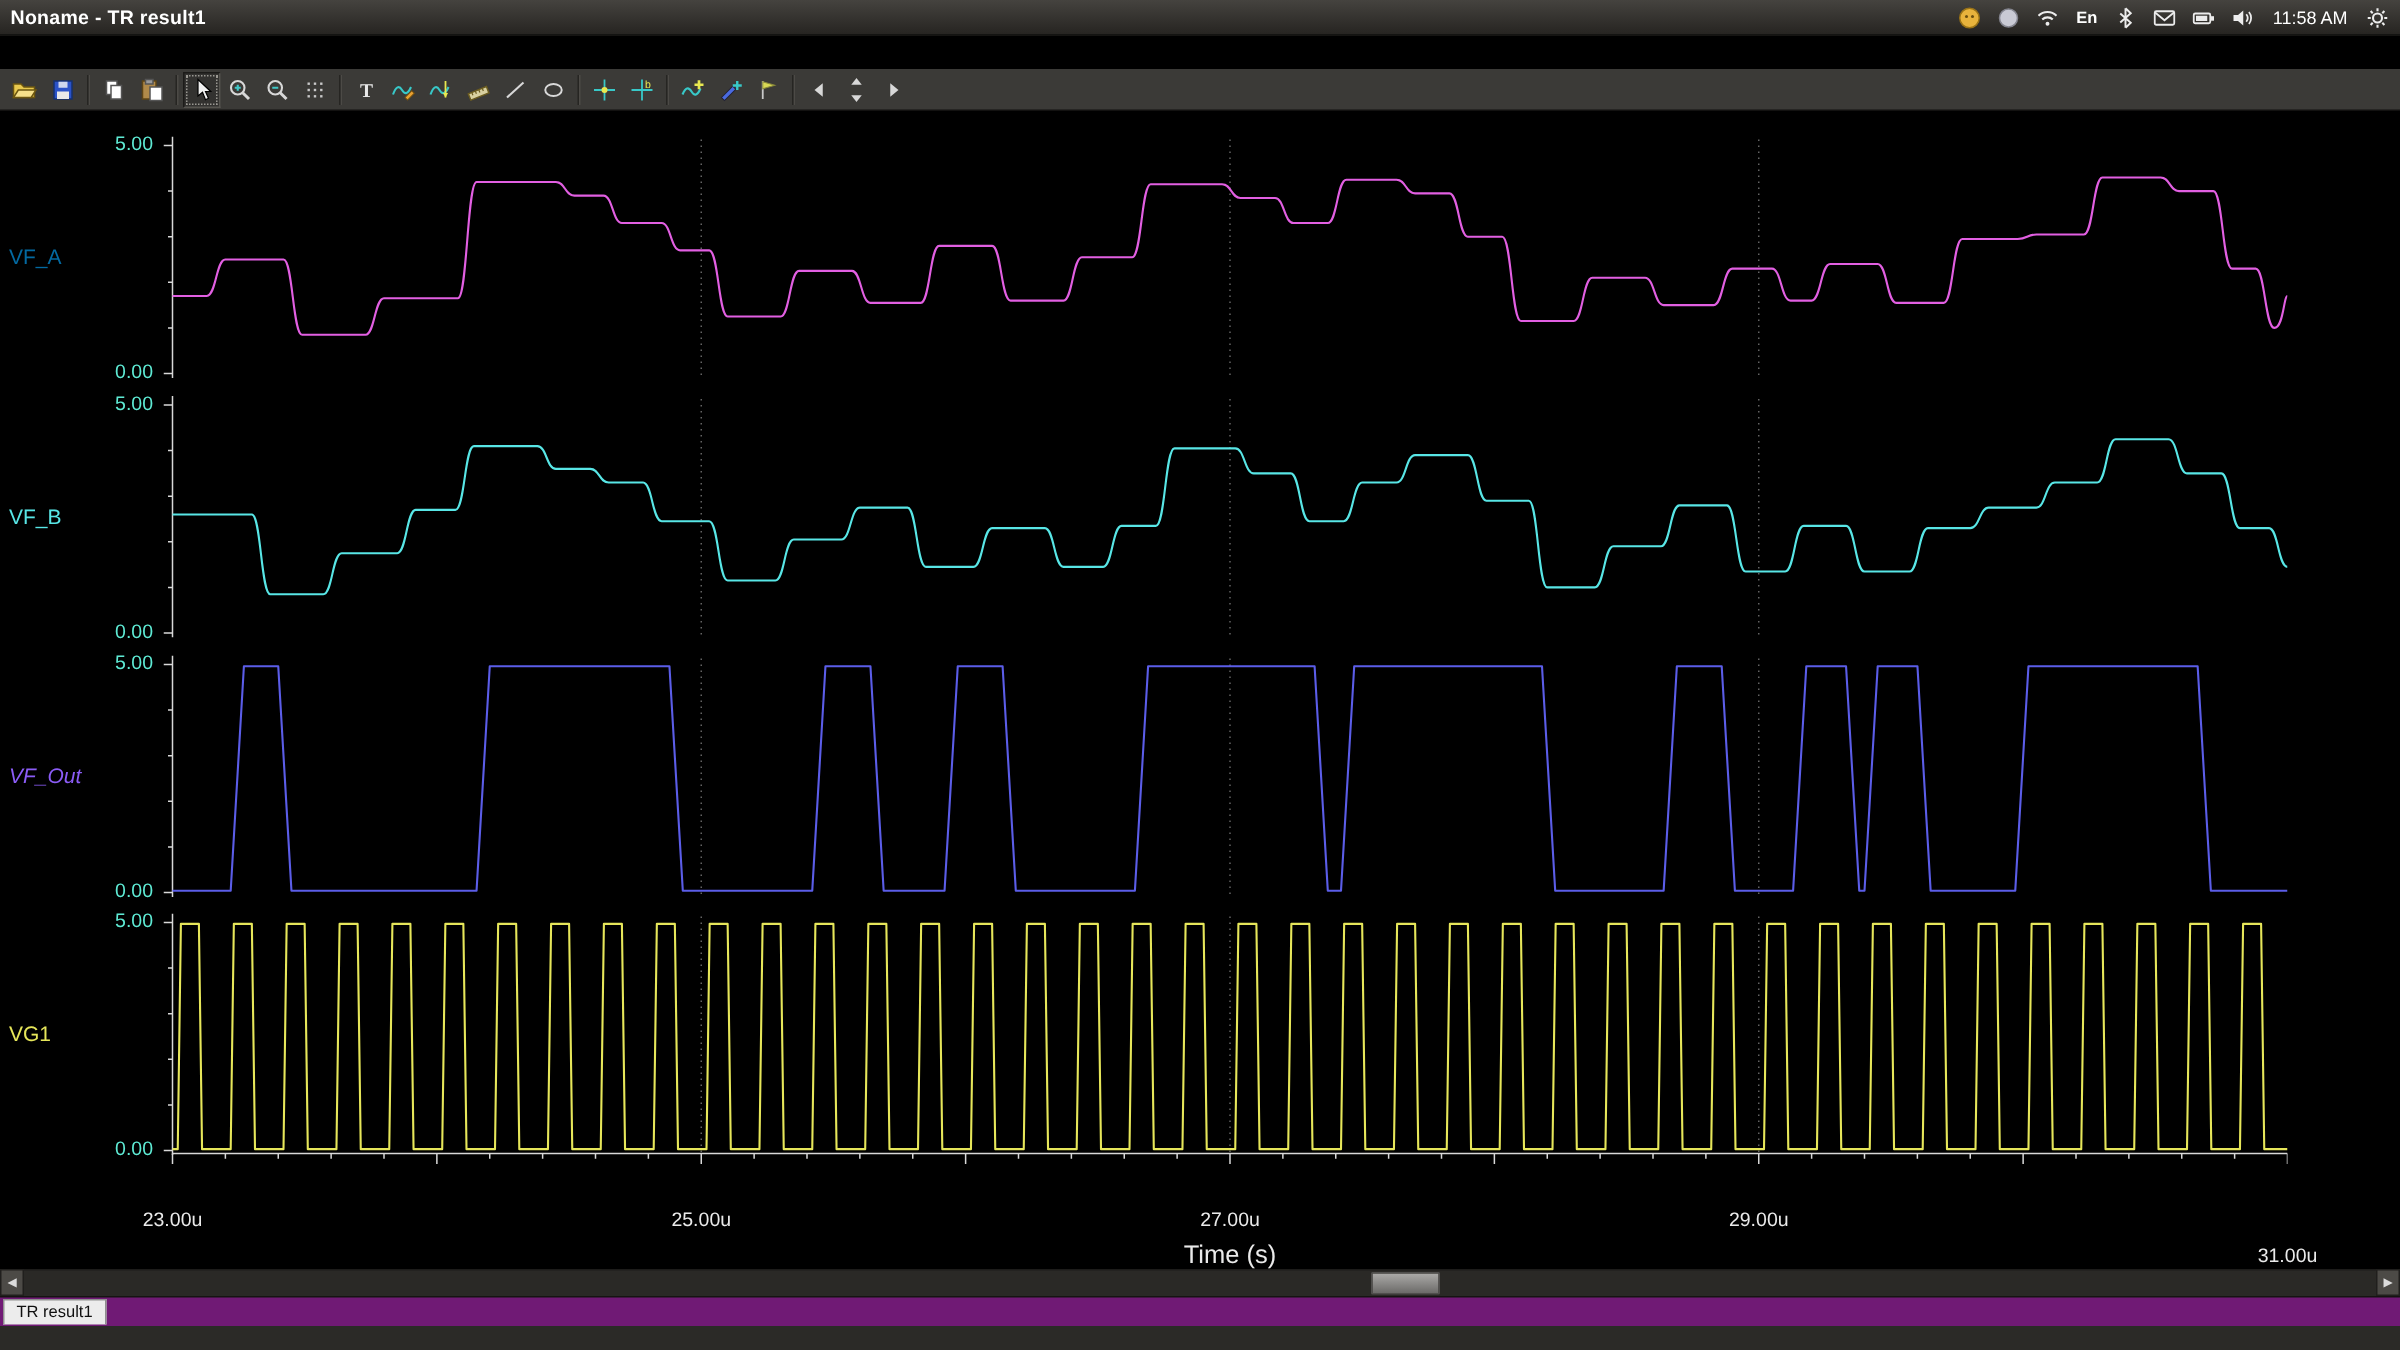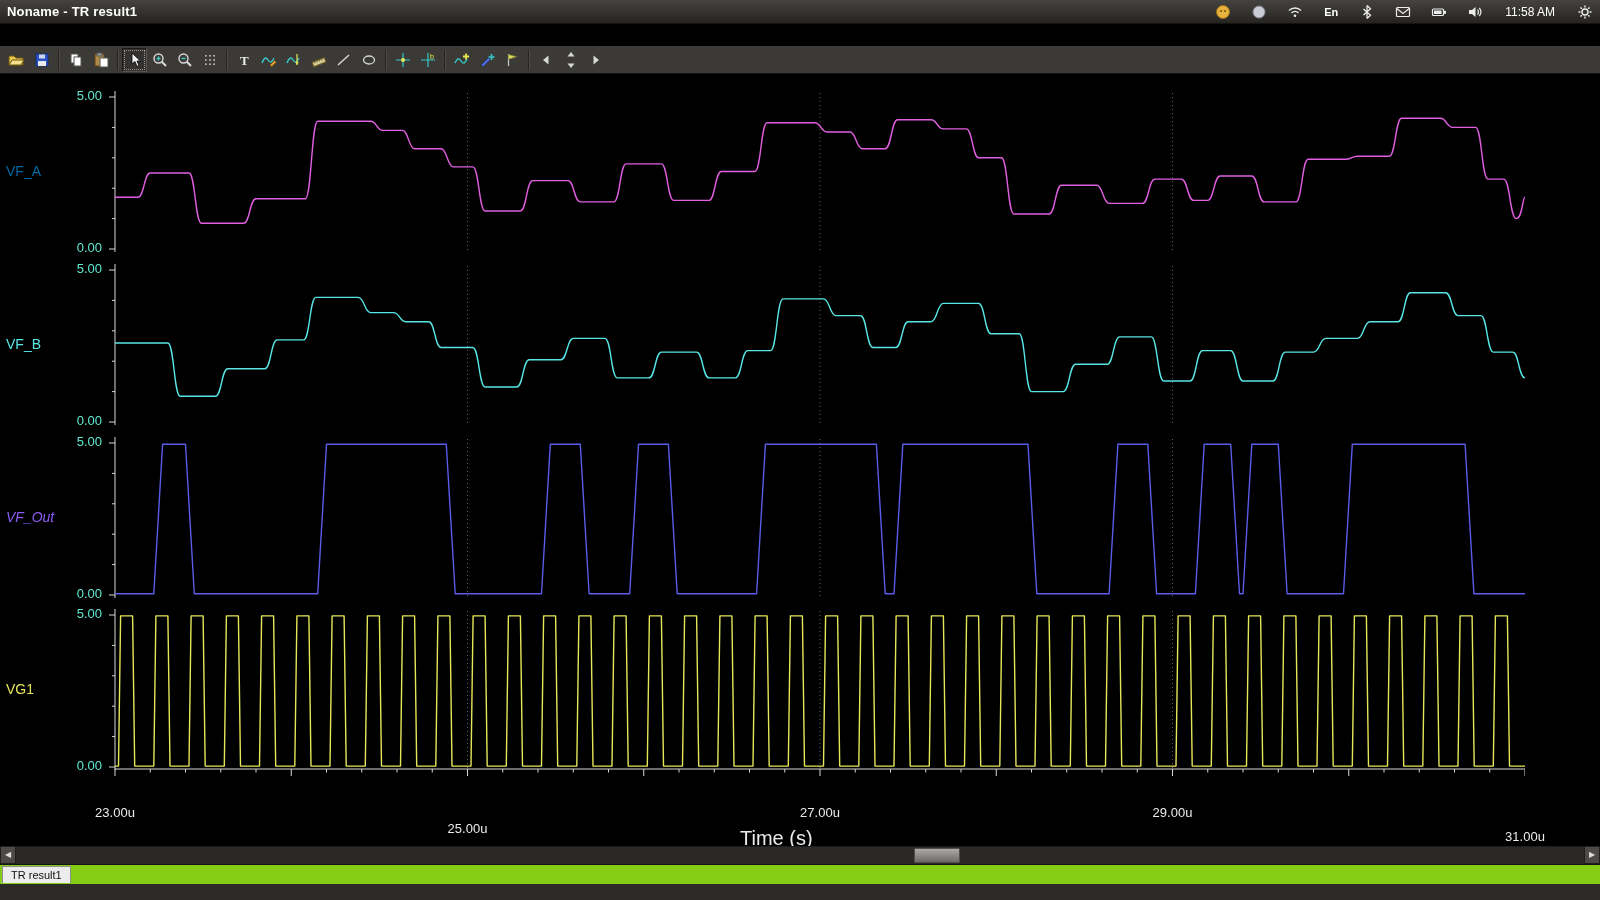--- a/index.html
+++ b/index.html
@@ -5,21 +5,21 @@
   *{margin:0;padding:0;box-sizing:border-box}
   html,body{width:1600px;height:900px;overflow:hidden;background:#000;
     font-family:"Liberation Sans","DejaVu Sans",sans-serif}
   #screen{position:relative;width:1600px;height:740px;background:#000}
 
   
   #topbar{position:absolute;top:0;left:0;right:0;height:24px;
     background:linear-gradient(#45433f,#262421);border-bottom:1px solid #151412;
     display:flex;align-items:center;padding:0 7px;color:#fff}
   #wtitle{font-weight:bold;font-size:13px;letter-spacing:.2px}
-  #tray{margin-left:auto;display:flex;align-items:center;gap:20px}
+  #tray{margin-left:auto;display:flex;align-items:center;gap:10px}
   .tic{display:flex;align-items:center;justify-content:center;width:16px;height:16px}
   .tic svg{display:block}
   #lang{font-size:11px;color:#fff;font-weight:bold}
   #clock{font-size:12px;color:#fff;margin:0 2px}
 
   
   #menubar{position:absolute;top:24px;left:0;right:0;height:22px;background:#3b3a37;
     border-bottom:1px solid #2a2927;display:flex;align-items:center;padding:0 4px}
   .menu-item{display:inline-block;font-size:13px;color:#e8e6e2;padding:2px 9px;cursor:default}
   .menu-item::first-letter{text-decoration:underline}
@@ -34,31 +34,31 @@
     outline:1px dotted #9a9892;outline-offset:-3px}
   .tbsep{width:1px;height:20px;background:#262522;box-shadow:1px 0 0 #4c4a46;margin:0 4px}
   .spin{display:flex;flex-direction:column;gap:2px;align-items:center;justify-content:center}
 
   
   #plot-area{position:absolute;top:74px;left:0;width:1600px;height:772px;background:#000}
   .panel{position:absolute;left:0;width:1600px;height:161px}
   .sig{position:absolute;left:6px;font-size:14px}
   .yt{position:absolute;left:36px;width:66px;text-align:right;font-size:13px;color:#5eead4}
   .xt{position:absolute;top:731px;transform:translateX(-50%);font-size:13px;color:#eaeaea;white-space:nowrap}
-  #xlabel{position:absolute;top:753px;left:740px;width:160px;
-    font-size:20px;color:#eaeaea}
+  #xlabel{position:absolute;top:753px;left:740px;width:160px;text-align:center;
+    font-size:17px;color:#eaeaea}
 
   
   #hscroll{position:absolute;top:846px;left:0;width:1600px;height:18px;background:#34332f;display:flex}
   .sbtn{width:16px;height:18px;background:#4c4a46;border:1px solid #201f1d;color:#dcdcdc;
     font-size:8px;line-height:1;display:flex;align-items:center;justify-content:center}
   #strack{flex:1;position:relative;background:#2a2926;border-top:1px solid #1d1c1a}
   #shandle{position:absolute;left:898px;top:1px;width:46px;height:15px;border-radius:1px;
     background:linear-gradient(#abaaa8,#6c6b69);border:1px solid #504f4d}
-  #tabbar{position:absolute;top:864px;left:0;width:1600px;height:20px;background:#84cc16;border-top:1px solid #151412}
+  #tabbar{position:absolute;top:864px;left:0;width:1600px;height:20px;background:#701a75;border-top:1px solid #151412}
   #tab{position:absolute;left:2px;top:1px;height:17px;background:#ececec;color:#101010;
     font-size:11px;padding:2px 8px 0 8px;border:1px solid #8f8f8f;border-bottom:none}
   #bottomfill{position:absolute;top:884px;left:0;width:1600px;height:16px;background:#2b2a27}
 </style>
 </head>
 <body>
 
 <div id="screen">
 
   <div id="topbar">
@@ -380,21 +380,21 @@
         <line x1="1169.2500000000002" y1="1" x2="1169.2500000000002" y2="4.5" stroke="#d8d8d8"></line>
         <line x1="1204.5000000000002" y1="1" x2="1204.5000000000002" y2="4.5" stroke="#d8d8d8"></line>
         <line x1="1239.75" y1="1" x2="1239.75" y2="8" stroke="#d8d8d8"></line>
         <line x1="1274.9999999999998" y1="1" x2="1274.9999999999998" y2="4.5" stroke="#d8d8d8"></line>
         <line x1="1310.2499999999998" y1="1" x2="1310.2499999999998" y2="4.5" stroke="#d8d8d8"></line>
         <line x1="1345.5000000000002" y1="1" x2="1345.5000000000002" y2="4.5" stroke="#d8d8d8"></line>
         <line x1="1380.7500000000002" y1="1" x2="1380.7500000000002" y2="4.5" stroke="#d8d8d8"></line>
         <line x1="1416" y1="1" x2="1416" y2="8" stroke="#d8d8d8"></line>
       </svg>
       <span class="xt" style="left: 115px;">23.00u</span>
-      <span class="xt" style="left: 467.5px; margin-top: 16px;">25.00u</span>
+      <span class="xt" style="left: 467.5px;">25.00u</span>
       <span class="xt" style="left: 820px;">27.00u</span>
       <span class="xt" style="left: 1172.5px;">29.00u</span>
       <span class="xt" style="left: 1525px; margin-top: 24px;">31.00u</span>
     </div>
 
   <div id="hscroll">
     <span class="sbtn">◀</span>
     <div id="strack">
       <div id="shandle"></div>
     </div>

